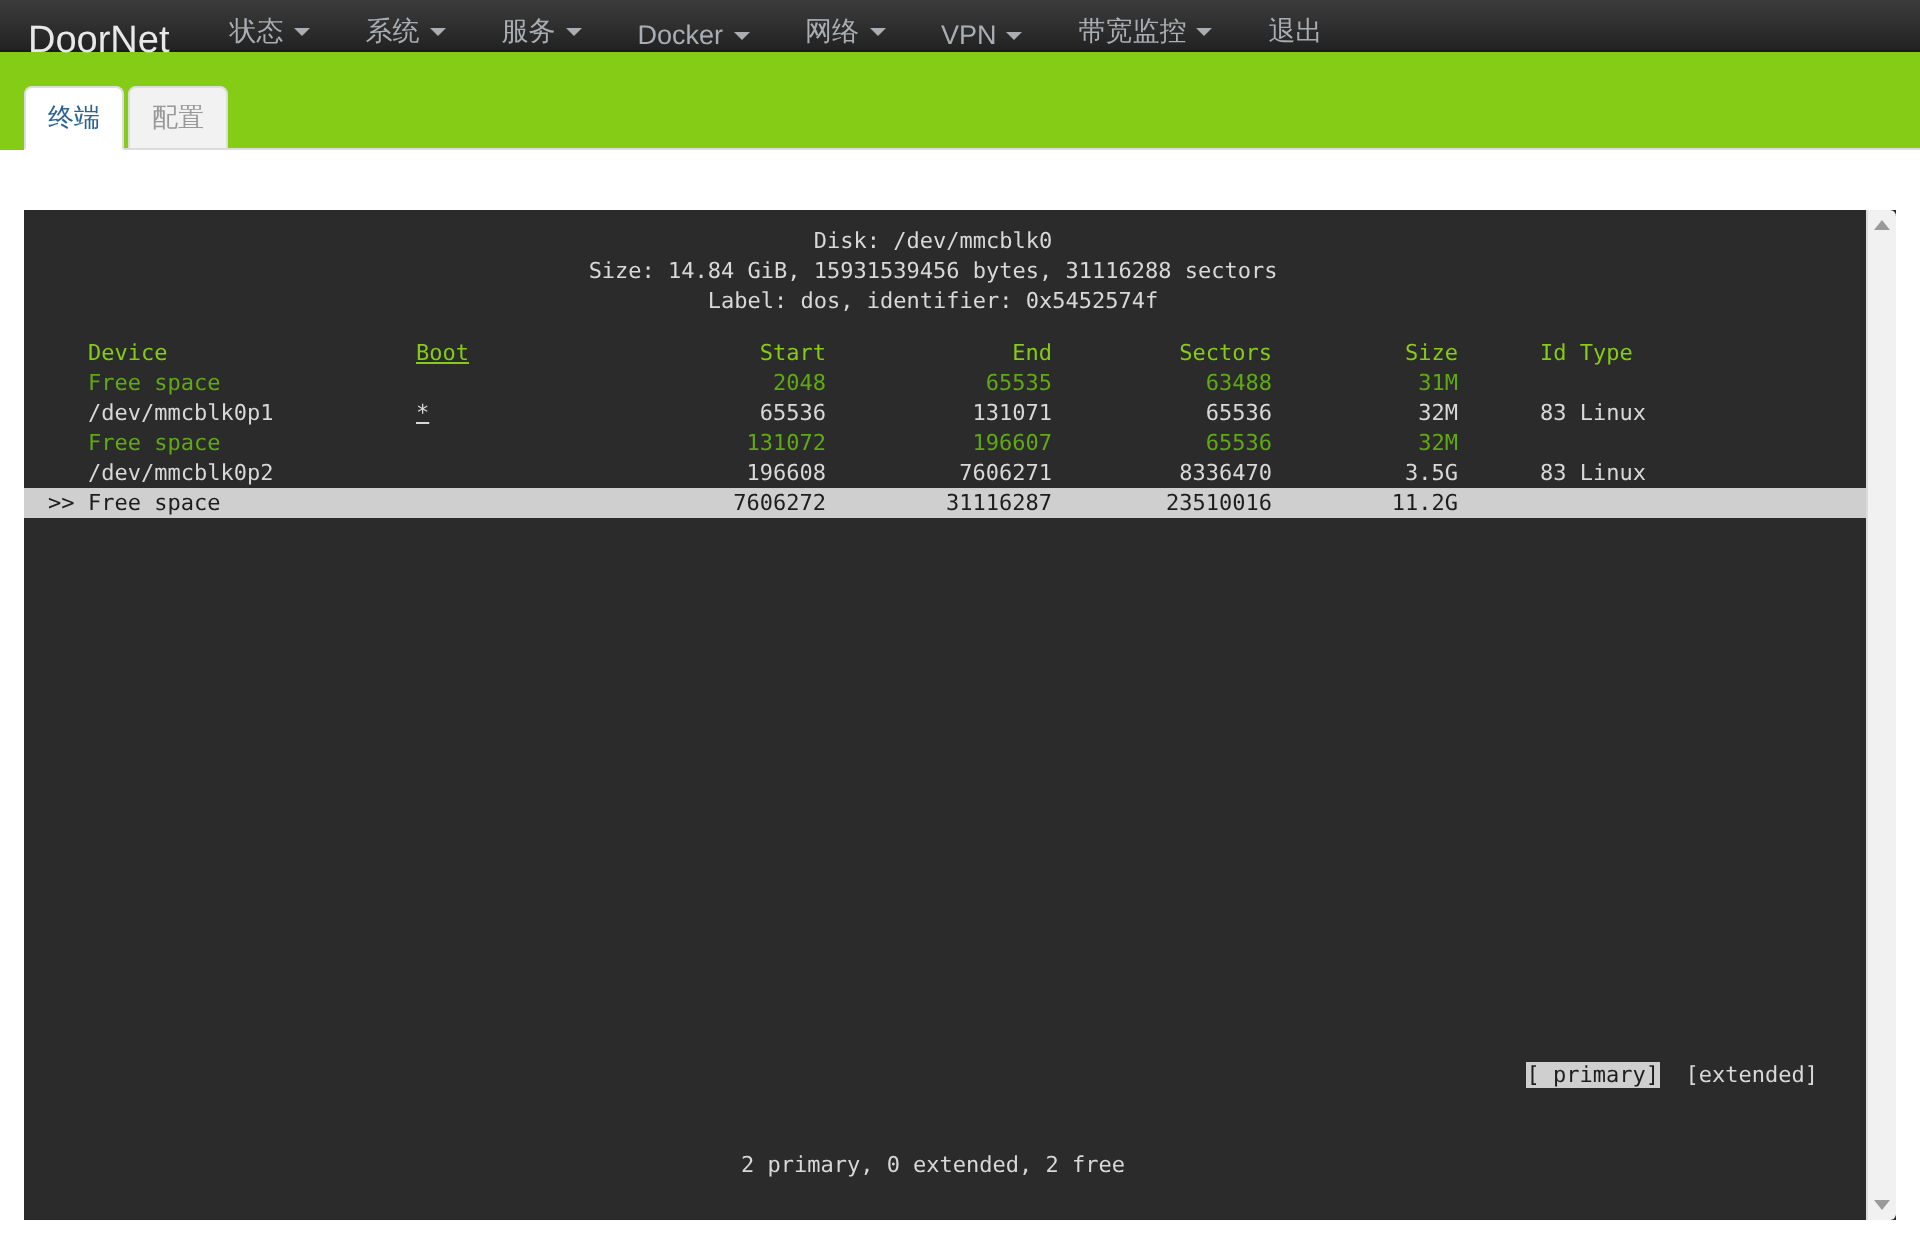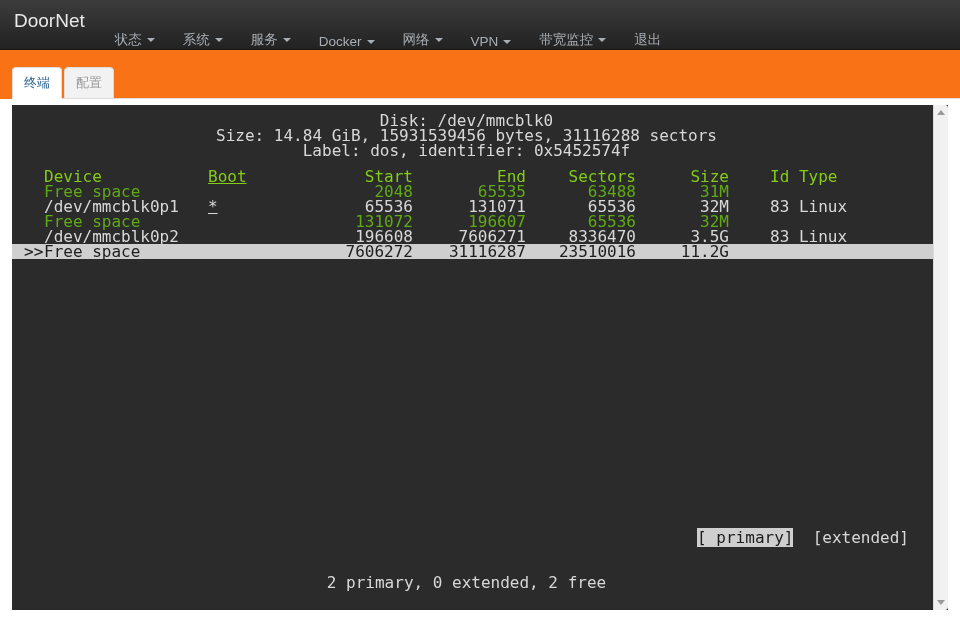--- a/index.html
+++ b/index.html
@@ -6,21 +6,21 @@
   html, body {
     margin: 0; padding: 0;
     width: 960px; height: 626px;
     background: #ffffff;
     font-family: "Liberation Sans", sans-serif;
     overflow: hidden;
   }
 
   
   #navbar {
-    height: 50px;
+    height: 26px;
     background: linear-gradient(to bottom, #3c3c3c 0%, #222222 100%);
     border-bottom: 1px solid #1a1a1a;
     display: flex;
     align-items: stretch;
     position: relative;
   }
   #brand {
     color: #e8e8e8;
     font-size: 19px;
     line-height: 41px;
@@ -44,21 +44,21 @@
     width: 0; height: 0;
     margin-left: 5px;
     border-left: 4px solid transparent;
     border-right: 4px solid transparent;
     border-top: 4px solid #a8aeb4;
   }
 
   
   #tabwrap {
     padding: 18px 0 0 12px;
-    background: #f97316;
+    background: #84cc16;
   }
   #tabs {
     display: flex;
     align-items: flex-end;
     border-bottom: 1px solid #ddd;
     list-style: none; margin: 0; padding: 0;
     height: 31px;
   }
   .tab {
     font-size: 13px;
@@ -91,21 +91,21 @@
     height: 505px;
     background: #2b2b2b;
     display: flex;
     overflow: hidden;
   }
   #term {
     flex: 1 1 auto;
     position: relative;
     color: #d8d8d8;
     font-family: "DejaVu Sans Mono", "Liberation Mono", monospace;
-    font-size: 16px;
+    font-size: 11px;
     line-height: 15px;
     padding-top: 8px;
     overflow: hidden;
   }
   .tline {
     height: 15px;
     white-space: pre;
     position: relative;
   }
   .center { text-align: center; padding-right: 12px; }

